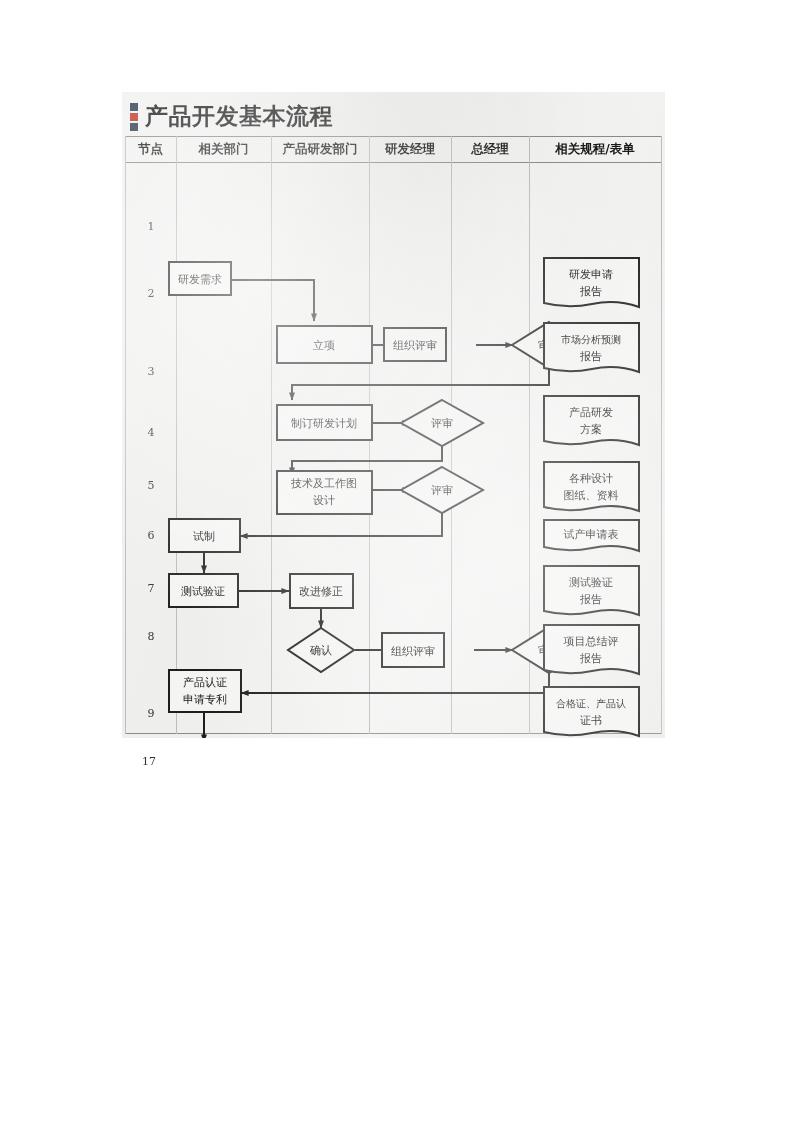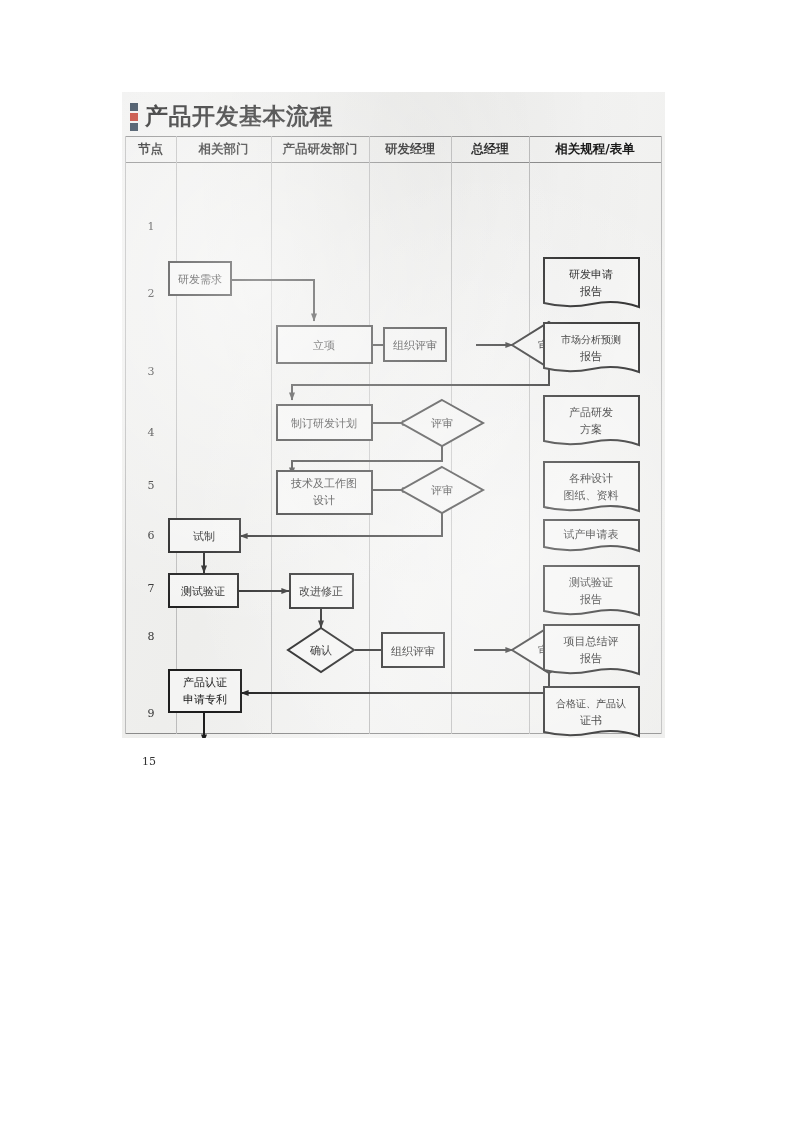--- a/index.html
+++ b/index.html
@@ -105,21 +105,21 @@
 
       <div class="rownum" style="left:4px;top:84px;">1</div>
       <div class="rownum" style="left:4px;top:151px;">2</div>
       <div class="rownum" style="left:4px;top:229px;">3</div>
       <div class="rownum" style="left:4px;top:290px;">4</div>
       <div class="rownum" style="left:4px;top:343px;">5</div>
       <div class="rownum" style="left:4px;top:393px;">6</div>
       <div class="rownum" style="left:4px;top:446px;">7</div>
       <div class="rownum" style="left:4px;top:494px;">8</div>
       <div class="rownum" style="left:4px;top:571px;">9</div>
-      <div class="rownum" style="left:2px;top:619px;">15</div>
+      <div class="rownum" style="left:2px;top:619px;">17</div>
     </div>
 
     <svg id="flow" viewBox="0 0 543 646">
       <defs>
         <marker id="ah" markerWidth="9" markerHeight="9" refX="7.6" refY="3" orient="auto" markerUnits="userSpaceOnUse">
           <path d="M0,0 L8,3 L0,6 z" fill="#1d1d1d"></path>
         </marker>
       </defs>
 
       <g>

